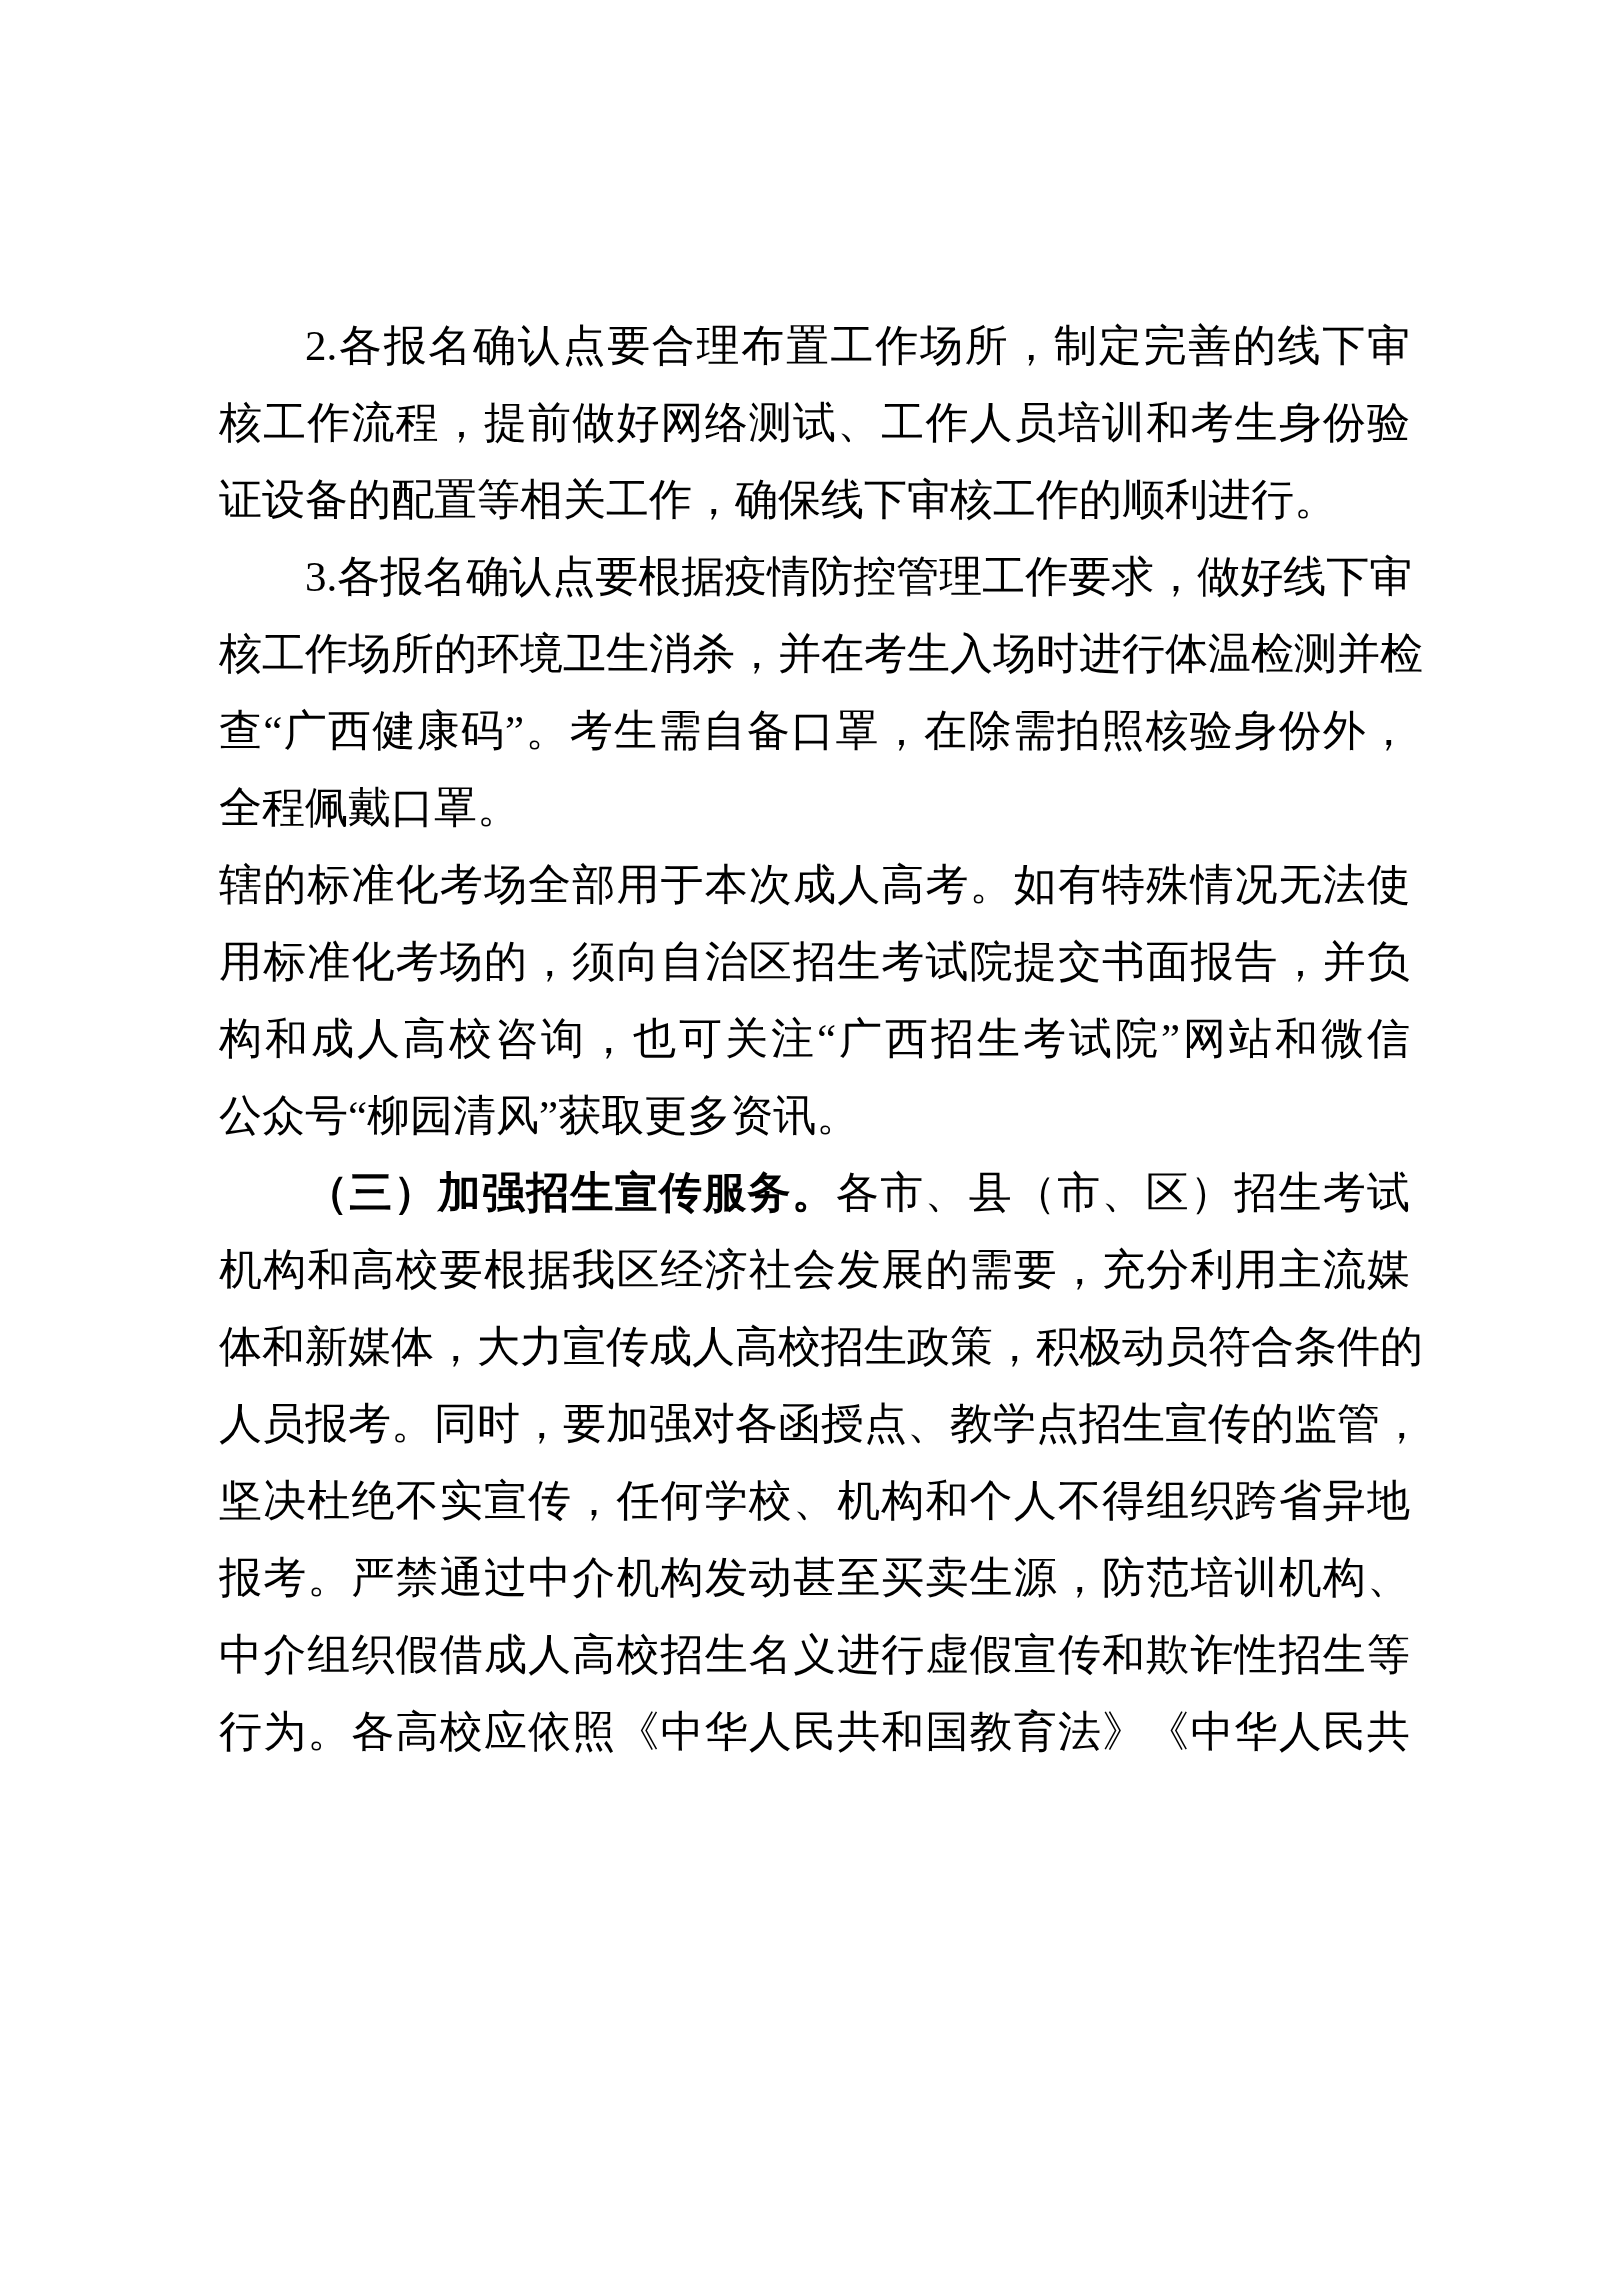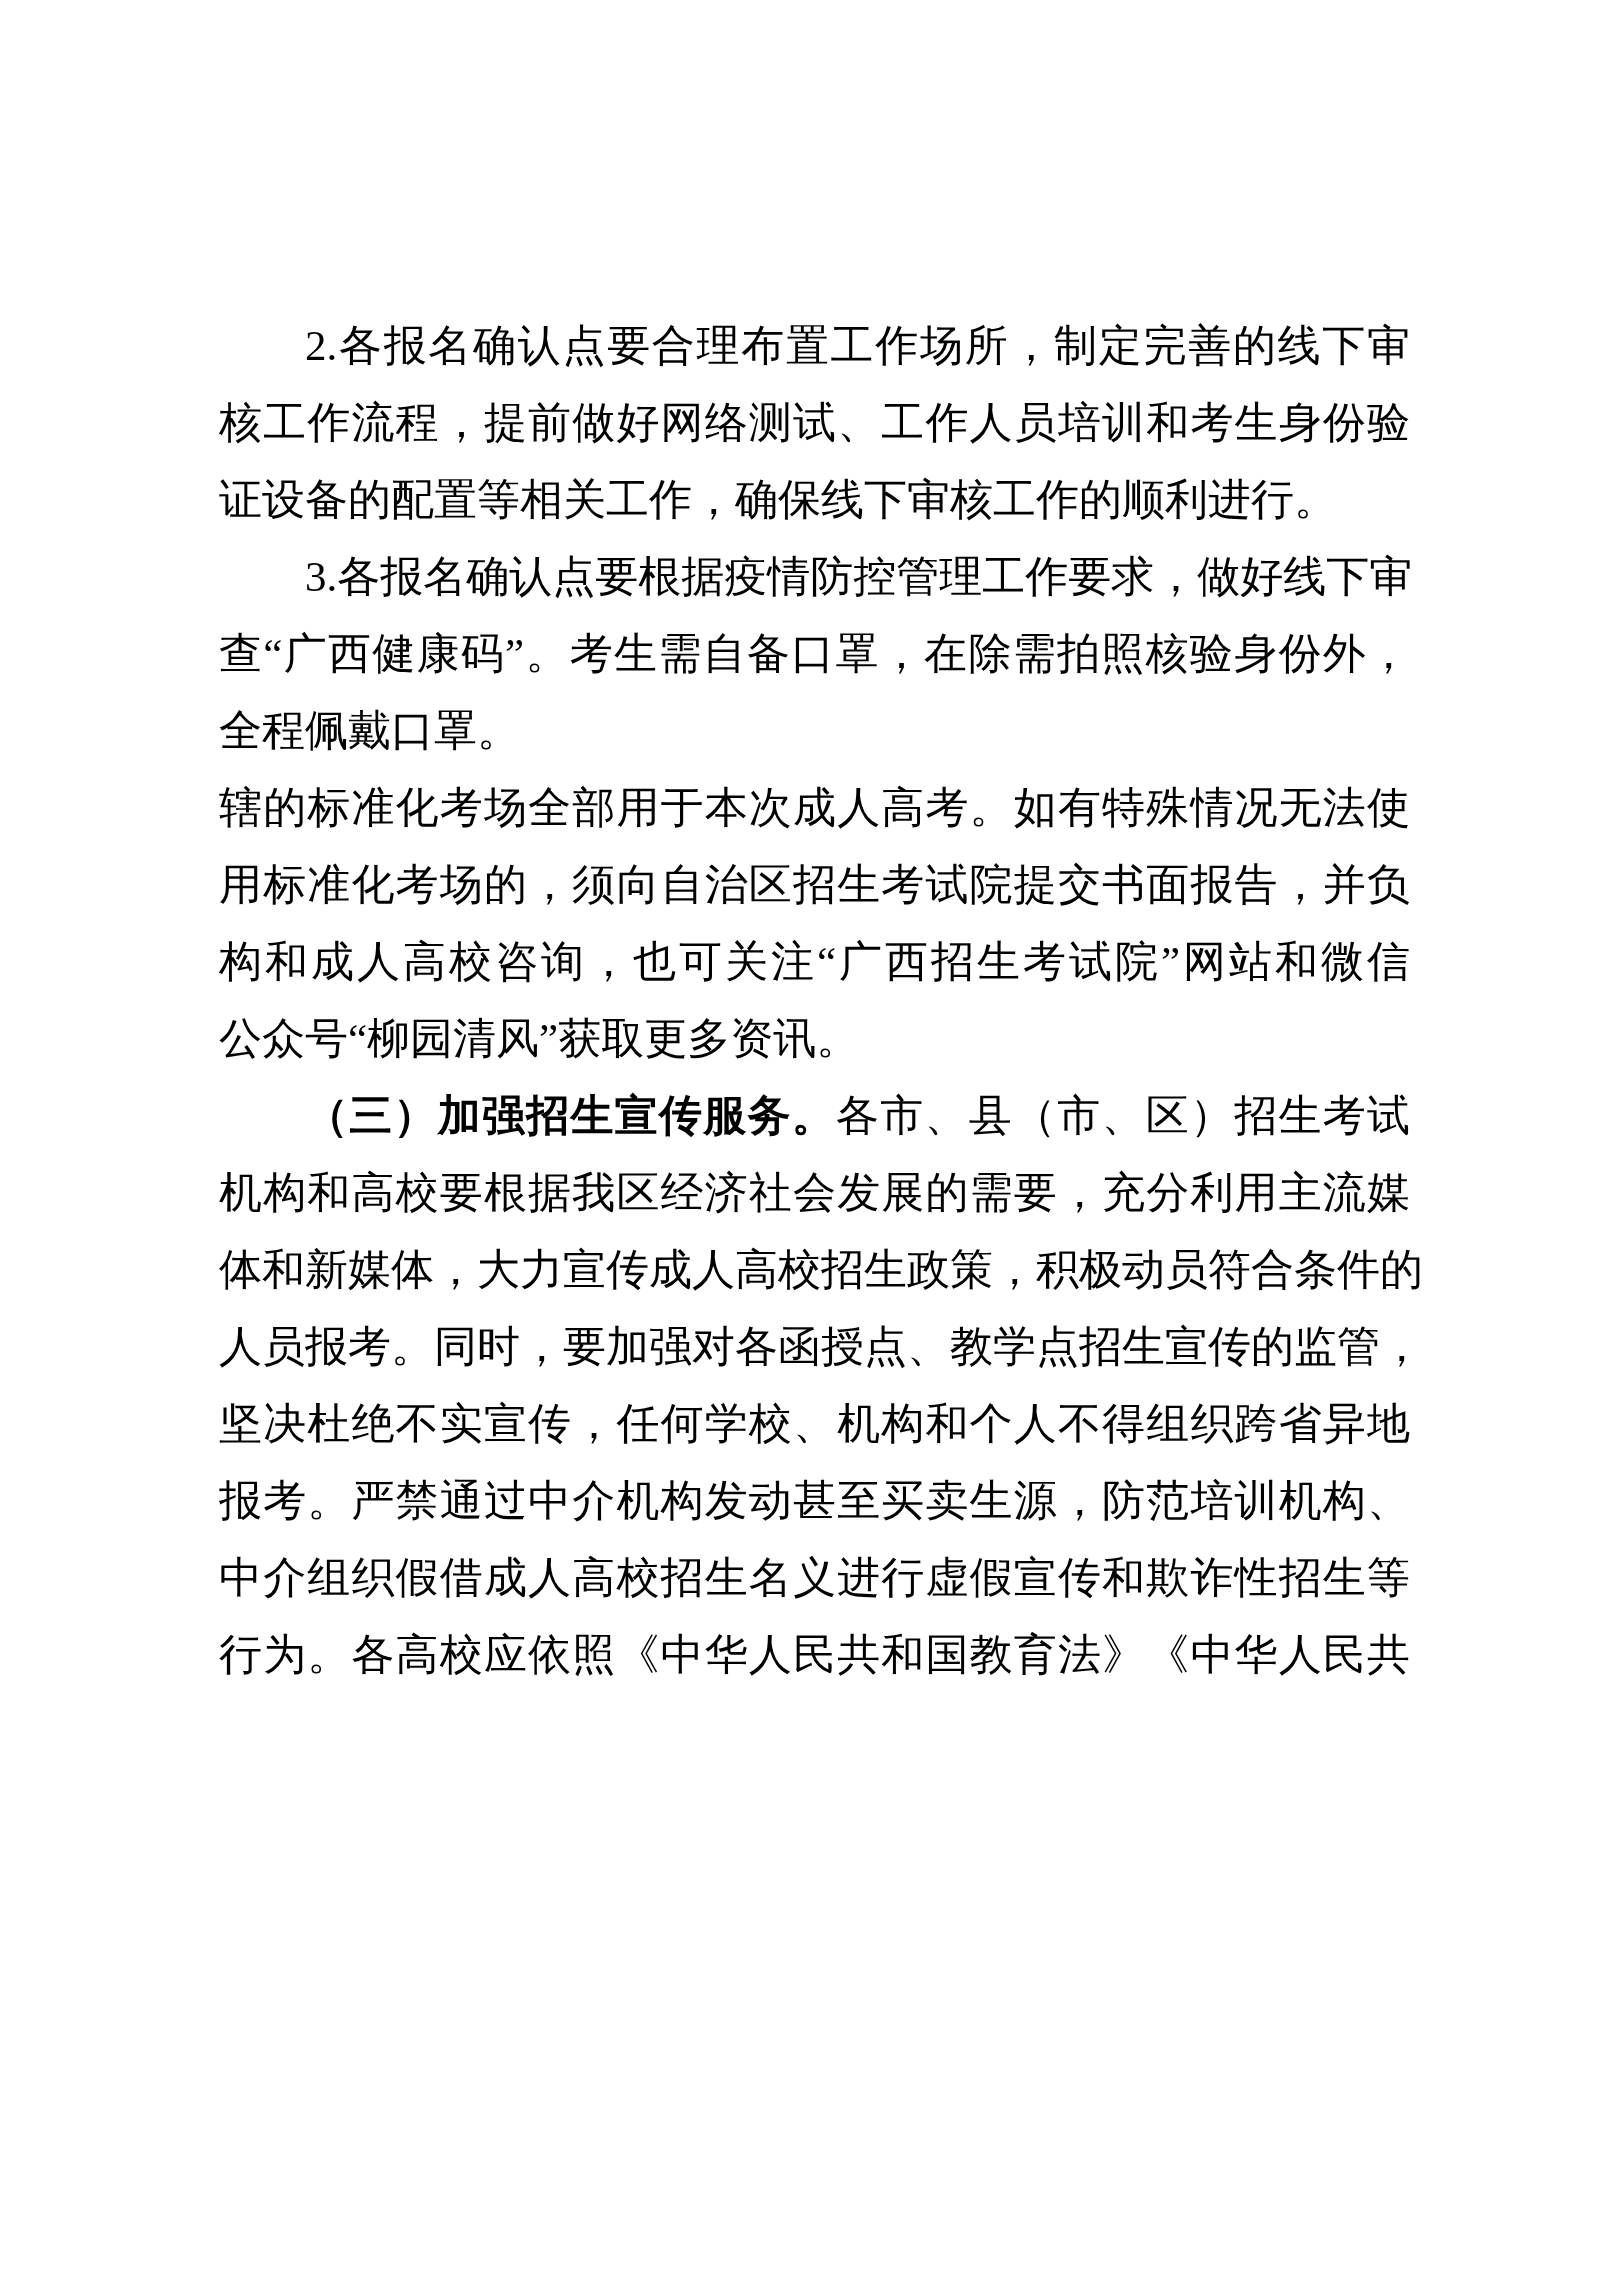--- a/index.html
+++ b/index.html
@@ -52,20 +52,21 @@
 </style>
 </head>
 <body>
 
 <div class="page">
   <div class="body-text">
       <div class="line indent fill">2.各报名确认点要合理布置工作场所，制定完善的线下审</div>
       <div class="line fill">核工作流程，提前做好网络测试、工作人员培训和考生身份验</div>
       <div class="line">证设备的配置等相关工作，确保线下审核工作的顺利进行。</div>
       <div class="line indent fill">3.各报名确认点要根据疫情防控管理工作要求，做好线下审</div>
+      <div class="line fill">核工作场所的环境卫生消杀，并在考生入场时进行体温检测并检</div>
       <div class="line fill">查“广西健康码”。考生需自备口罩，在除需拍照核验身份外，</div>
       <div class="line">全程佩戴口罩。</div>
       <div class="line fill">辖的标准化考场全部用于本次成人高考。如有特殊情况无法使</div>
       <div class="line fill">用标准化考场的，须向自治区招生考试院提交书面报告，并负</div>
       <div class="line fill">构和成人高校咨询，也可关注“广西招生考试院”网站和微信</div>
       <div class="line">公众号“柳园清风”获取更多资讯。</div>
       <div class="line indent fill"><b>（三）加强招生宣传服务。</b>各市、县（市、区）招生考试</div>
       <div class="line fill">机构和高校要根据我区经济社会发展的需要，充分利用主流媒</div>
       <div class="line fill">体和新媒体，大力宣传成人高校招生政策，积极动员符合条件的</div>
       <div class="line fill">人员报考。同时，要加强对各函授点、教学点招生宣传的监管，</div>

